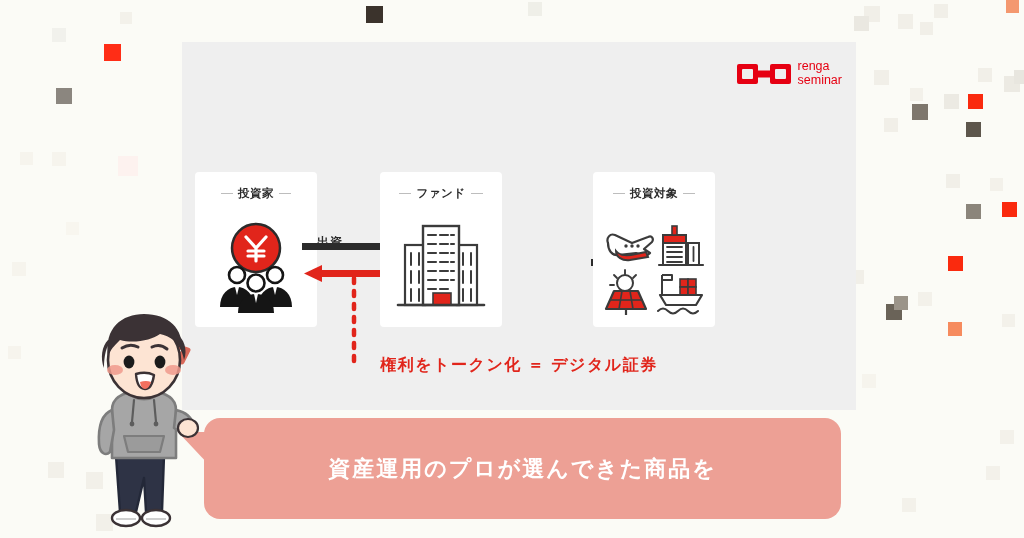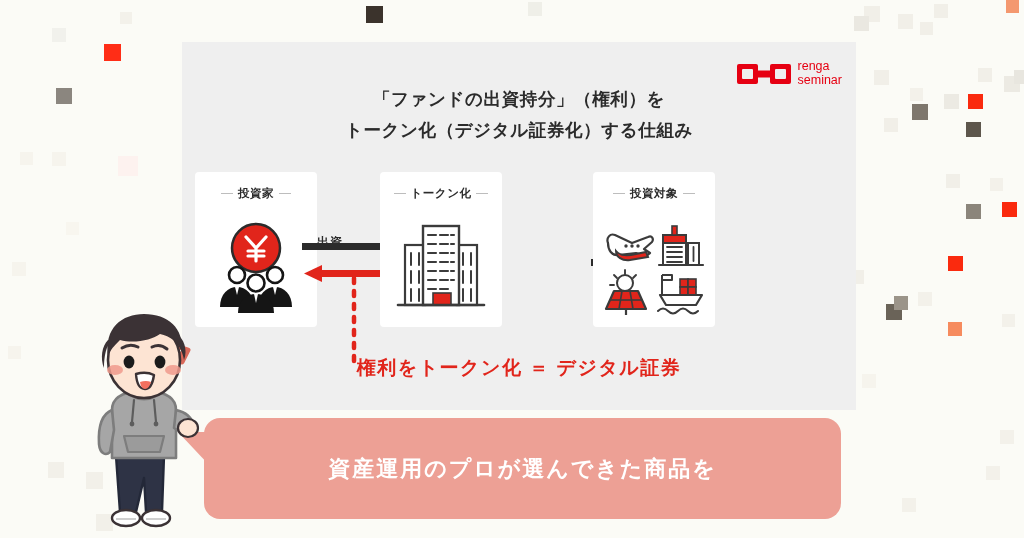--- a/index.html
+++ b/index.html
@@ -91,21 +91,21 @@
   .arrow-svg { position: absolute; }
   #arrow-shusshi-group { left: 120px; top: 196px; }
   #arrow-kounyu-group  { left: 409px; top: 212px; }
 
   
   #red-caption {
     position: absolute;
     left: 0; right: 0; top: 313px;
     text-align: center;
     color: #e1251b;
-    font-size: 19px;
+    font-size: 16px;
     font-weight: 700;
     letter-spacing: 1.5px;
     white-space: nowrap;
   }
 
   
   #speech-bubble {
     position: absolute;
     left: 204px; top: 418px;
     width: 637px; height: 101px;
@@ -205,24 +205,20 @@
       <rect x="33" y="2" width="21" height="20" rx="2" fill="#e60012"></rect>
       <rect x="38" y="7" width="11" height="10" rx="1" fill="#efefef"></rect>
       <rect x="19" y="8.5" width="16" height="7" fill="#e60012"></rect>
     </svg>
     <span id="logo-text">
       <span>renga</span>
       <span>seminar</span>
     </span>
   </div>
 
-  <h1 id="headline">
-    <div>「ファンドの出資持分」（権利）を</div>
-    <div>トークン化（デジタル証券化）する仕組み</div>
-  </h1>
 
   <div class="card" id="card-investor">
     <div class="card-title">
       <span class="dash"></span>
       <span>投資家</span>
       <span class="dash"></span>
     </div>
     <div class="card-body">
       <svg width="92" height="100" viewBox="0 0 92 100">
 
@@ -258,21 +254,21 @@
       <rect x="18" y="32" width="84" height="7" fill="#e1251b"></rect>
       <path d="M20 27 L2 35.5 L20 44 Z" fill="#e1251b"></path>
     </g>
 
     <line x1="52" y1="40" x2="52" y2="126" stroke="#e1251b" stroke-width="4.5" stroke-dasharray="5 8" stroke-linecap="round"></line>
   </svg>
 
   <div class="card" id="card-fund">
     <div class="card-title">
       <span class="dash"></span>
-      <span>トークン化</span>
+      <span>ファンド</span>
       <span class="dash"></span>
     </div>
     <div class="card-body">
       <svg width="98" height="100" viewBox="0 0 98 100">
 
         <rect x="13" y="30" width="20" height="60" fill="#fff" stroke="#3b3b3b" stroke-width="2.2"></rect>
         <g stroke="#3b3b3b" stroke-width="2" stroke-linecap="round">
           <line x1="19" y1="38" x2="19" y2="50"></line>
             <line x1="27" y1="38" x2="27" y2="50"></line>
           <line x1="19" y1="56" x2="19" y2="68"></line>

